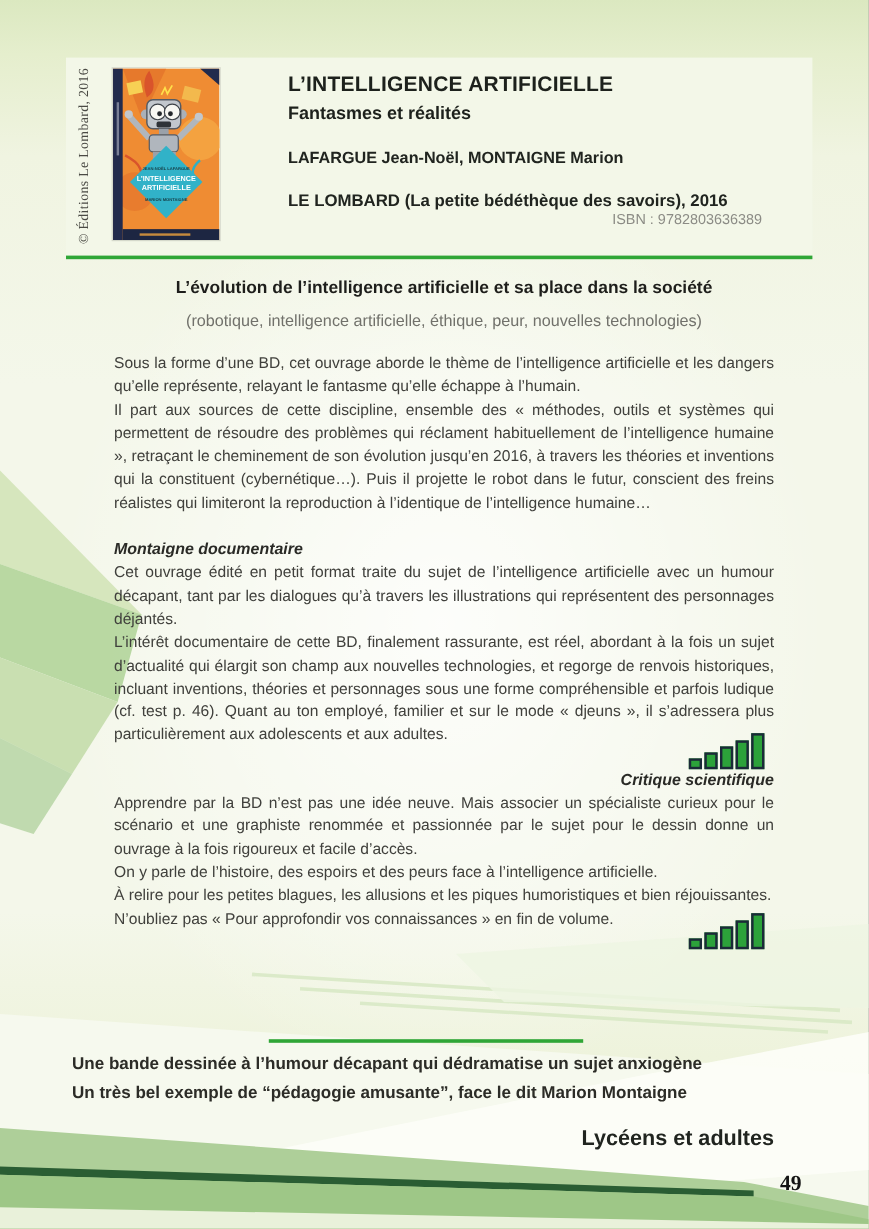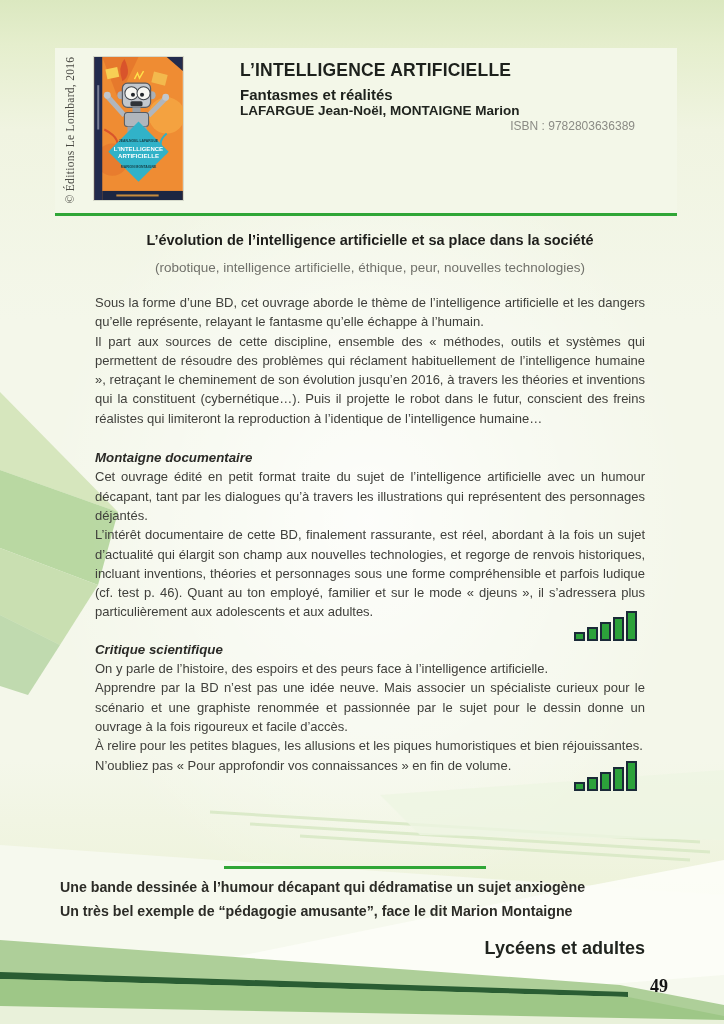--- a/index.html
+++ b/index.html
@@ -18,31 +18,31 @@
   }
   .copyright{
     position:absolute;left:-12px;top:123px;width:166px;height:14px;z-index:3;
     transform:rotate(-90deg);text-align:center;
     font-family:"Liberation Serif",serif;font-size:11.5px;letter-spacing:.3px;color:#4a4a44;
   }
   .cover{position:absolute;left:94px;top:57px;width:89px;height:143px;z-index:3;box-shadow:0 0 0 1px rgba(0,0,0,.12);}
   .head-text{position:absolute;left:240px;top:60px;width:400px;z-index:3;color:#20241f;}
   .head-text h1{margin:0;font-size:17.5px;letter-spacing:.2px;color:#1d211c;}
   .head-text h2{margin:5px 0 0 0;font-size:15px;color:#1d211c;}
-  .authors{font-size:13.5px;font-weight:bold;}
+  .authors{margin-top:21px;font-size:13.5px;font-weight:bold;}
   .publisher{margin-top:20px;font-size:14px;font-weight:bold;}
   .isbn{margin-top:1px;font-size:12px;font-weight:normal;color:#8b8b85;text-align:right;padding-right:5px;}
   
   .content{position:absolute;left:95px;top:231px;width:550px;z-index:2;color:#40403c;font-size:13px;line-height:19.3px;}
   .sec-title{text-align:center;font-weight:bold;font-size:14.5px;color:#1e1e1b;line-height:19px;}
   .keywords{text-align:center;font-size:13.5px;color:#71716b;line-height:19px;margin-top:8px;}
   .para{margin:0;text-align:justify;}
   .mt{margin-top:16px;}
   .crit-head{margin-top:20px;font-weight:bold;font-style:italic;font-size:13.3px;color:#2a2a26;}
-  .crit-head.second{margin-top:18px;}
+  .crit-head.second{margin-top:18px;text-align:right;}
   
   .bars{position:absolute;left:574px;display:flex;align-items:flex-end;gap:2px;z-index:3;}
   .bars1{top:611px;}
   .bars2{top:761px;}
   .bars .bar{display:inline-block;width:7px;border:2px solid #1b2a38;}
   
   .footer-rule{position:absolute;left:224px;top:866px;width:262px;height:3px;background:#2fa636;z-index:2;}
   .quote{position:absolute;left:60px;width:610px;text-align:left;font-weight:bold;
          font-size:14.2px;color:#2c2c27;z-index:2;}
   .q1{top:879px;}
@@ -124,37 +124,38 @@
     <rect x="3" y="28" width="2" height="44" fill="#cfd3e0" opacity="0.5"></rect>
     <polygon points="72,0 88,0 88,14" fill="#222b4d"></polygon>
     <rect x="8" y="133" width="80" height="9" fill="#1d2642"></rect>
     <rect x="22" y="136.5" width="42" height="2" fill="#f0a43c" opacity="0.8"></rect>
   </svg>
 
   <div class="head-text">
     <h1>L’INTELLIGENCE ARTIFICIELLE</h1>
     <h2>Fantasmes et réalités</h2>
     <div class="authors">LAFARGUE Jean-Noël, MONTAIGNE Marion</div>
+    <div class="publisher">LE LOMBARD (La petite bédéthèque des savoirs), 2016</div>
     <div class="isbn">ISBN : 9782803636389</div>
   </div>
 
   <main class="content">
     <div class="sec-title">L’évolution de l’intelligence artificielle et sa place dans la société</div>
     <div class="keywords">(robotique, intelligence artificielle, éthique, peur, nouvelles technologies)</div>
 
     <p class="para mt">Sous la forme d’une BD, cet ouvrage aborde le thème de l’intelligence artificielle et les dangers qu’elle représente, relayant le fantasme qu’elle échappe à l’humain.</p>
     <p class="para">Il part aux sources de cette discipline, ensemble des « méthodes, outils et systèmes qui permettent de résoudre des problèmes qui réclament habituellement de l’intelligence humaine », retraçant le cheminement de son évolution jusqu’en 2016, à travers les théories et inventions qui la constituent (cybernétique…). Puis il projette le robot dans le futur, conscient des freins réalistes qui limiteront la reproduction à l’identique de l’intelligence humaine…</p>
 
     <div class="crit-head">Montaigne documentaire</div>
     <p class="para">Cet ouvrage édité en petit format traite du sujet de l’intelligence artificielle avec un humour décapant, tant par les dialogues qu’à travers les illustrations qui représentent des personnages déjantés.</p>
     <p class="para">L’intérêt documentaire de cette BD, finalement rassurante, est réel, abordant à la fois un sujet d’actualité qui élargit son champ aux nouvelles technologies, et regorge de renvois historiques, incluant inventions, théories et personnages sous une forme compréhensible et parfois ludique (cf. test p. 46). Quant au ton employé, familier et sur le mode « djeuns », il s’adressera plus particulièrement aux adolescents et aux adultes.</p>
 
     <div class="crit-head second">Critique scientifique</div>
+    <p class="para">Apprendre par la BD n’est pas une idée neuve. Mais associer un spécialiste curieux pour le scénario et une graphiste renommée et passionnée par le sujet pour le dessin donne un ouvrage à la fois rigoureux et facile d’accès.</p>
     <p class="para">On y parle de l’histoire, des espoirs et des peurs face à l’intelligence artificielle.</p>
-    <p class="para">Apprendre par la BD n’est pas une idée neuve. Mais associer un spécialiste curieux pour le scénario et une graphiste renommée et passionnée par le sujet pour le dessin donne un ouvrage à la fois rigoureux et facile d’accès.</p>
     <p class="para">À relire pour les petites blagues, les allusions et les piques humoristiques et bien réjouissantes.</p>
     <p class="para">N’oubliez pas « Pour approfondir vos connaissances » en fin de volume.</p>
   </main>
 
   <div class="bars bars1">
       <span class="bar" style="height: 5px; background: rgb(44, 162, 58); border-color: rgb(27, 42, 56);"></span>
       <span class="bar" style="height: 10px; background: rgb(44, 162, 58); border-color: rgb(27, 42, 56);"></span>
       <span class="bar" style="height: 15px; background: rgb(44, 162, 58); border-color: rgb(27, 42, 56);"></span>
       <span class="bar" style="height: 20px; background: rgb(44, 162, 58); border-color: rgb(27, 42, 56);"></span>
       <span class="bar" style="height: 26px; background: rgb(44, 162, 58); border-color: rgb(27, 42, 56);"></span>

